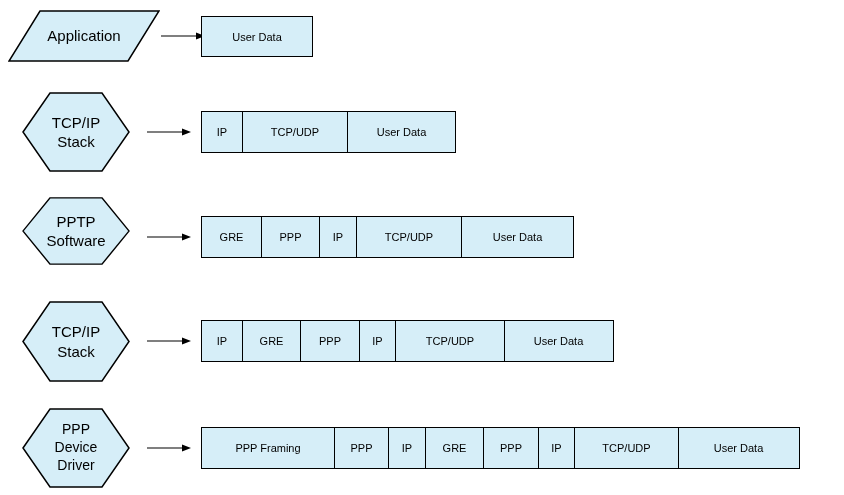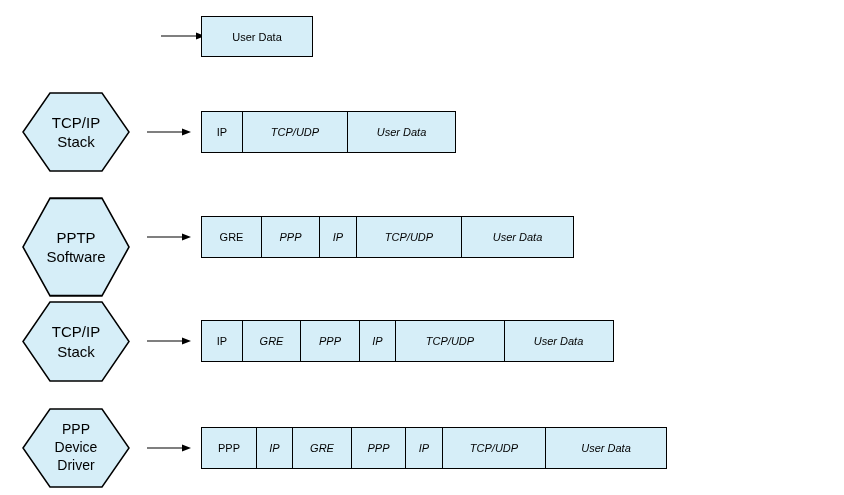--- a/index.html
+++ b/index.html
@@ -18,27 +18,33 @@
   .arrow{position:absolute;display:block;}
   .arrow line{stroke:var(--shape-border,#000);stroke-width:1.2;}
   .arrow polygon{fill:var(--shape-border,#000);}
   .strip{position:absolute;display:flex;align-items:stretch;}
   .box{
     box-sizing:border-box;border:1.5px solid var(--shape-border,#000);
     background:var(--shape-fill,#D6EEF8);
     display:flex;align-items:center;justify-content:center;
     font-size:11px;white-space:nowrap;
   }
-  .box + .box{margin-left:-1.5px;font-style:italic;}
+  .box + .box{margin-left:-1.5px;}
 </style>
 </head>
 <body>
 
 <div id="page">
 
+  <div class="shape" style="left:8px;top:10px;width:152px;height:52px">
+    <svg viewBox="0 0 152 52" preserveAspectRatio="none">
+      <polygon points="32,1 151,1 120,51 1,51"></polygon>
+    </svg>
+    <div class="shape-label">Application</div>
+  </div>
   <svg class="arrow" style="left:160px;top:30px" width="46" height="12">
     <line x1="1" y1="6" x2="36" y2="6"></line>
     <polygon points="36,2.5 45,6 36,9.5"></polygon>
   </svg>
   <div class="strip" style="left:201px;top:16px;height:41px">
     <div class="box" style="width:112px">User Data</div>
   </div>
 
   <div class="shape" style="left:22px;top:92px;width:108px;height:80px">
     <svg viewBox="0 0 108 80" preserveAspectRatio="none">
@@ -50,21 +56,21 @@
   <svg class="arrow" style="left:146px;top:126px" width="46" height="12">
     <line x1="1" y1="6" x2="36" y2="6"></line>
     <polygon points="36,2.5 45,6 36,9.5"></polygon>
   </svg>
   <div class="strip" style="left:201px;top:111px;height:42px">
     <div class="box" style="width:42px">IP</div>
     <div class="box" style="width:107px">TCP/UDP</div>
     <div class="box" style="width:109px">User Data</div>
   </div>
 
-  <div class="shape" style="left:22px;top:197px;width:108px;height:100px">
+  <div class="shape" style="left:22px;top:197px;width:108px;height:68px">
     <svg viewBox="0 0 108 80" preserveAspectRatio="none">
       <polygon points="1,40 28,1 80,1 107,40 80,79 28,79"></polygon>
     </svg>
     <div class="shape-label">PPTP
 Software</div>
   </div>
   <svg class="arrow" style="left:146px;top:231px" width="46" height="12">
     <line x1="1" y1="6" x2="36" y2="6"></line>
     <polygon points="36,2.5 45,6 36,9.5"></polygon>
   </svg>
@@ -102,20 +108,21 @@
     </svg>
     <div class="shape-label" style="font-size:14px">PPP
 Device
 Driver</div>
   </div>
   <svg class="arrow" style="left:146px;top:442px" width="46" height="12">
     <line x1="1" y1="6" x2="36" y2="6"></line>
     <polygon points="36,2.5 45,6 36,9.5"></polygon>
   </svg>
   <div class="strip" style="left:201px;top:427px;height:42px">
+    <div class="box" style="width:134px">PPP Framing</div>
     <div class="box" style="width:56px">PPP</div>
     <div class="box" style="width:38px">IP</div>
     <div class="box" style="width:60px">GRE</div>
     <div class="box" style="width:56px">PPP</div>
     <div class="box" style="width:38px">IP</div>
     <div class="box" style="width:105px">TCP/UDP</div>
     <div class="box" style="width:122px">User Data</div>
   </div>
 
 </div>

